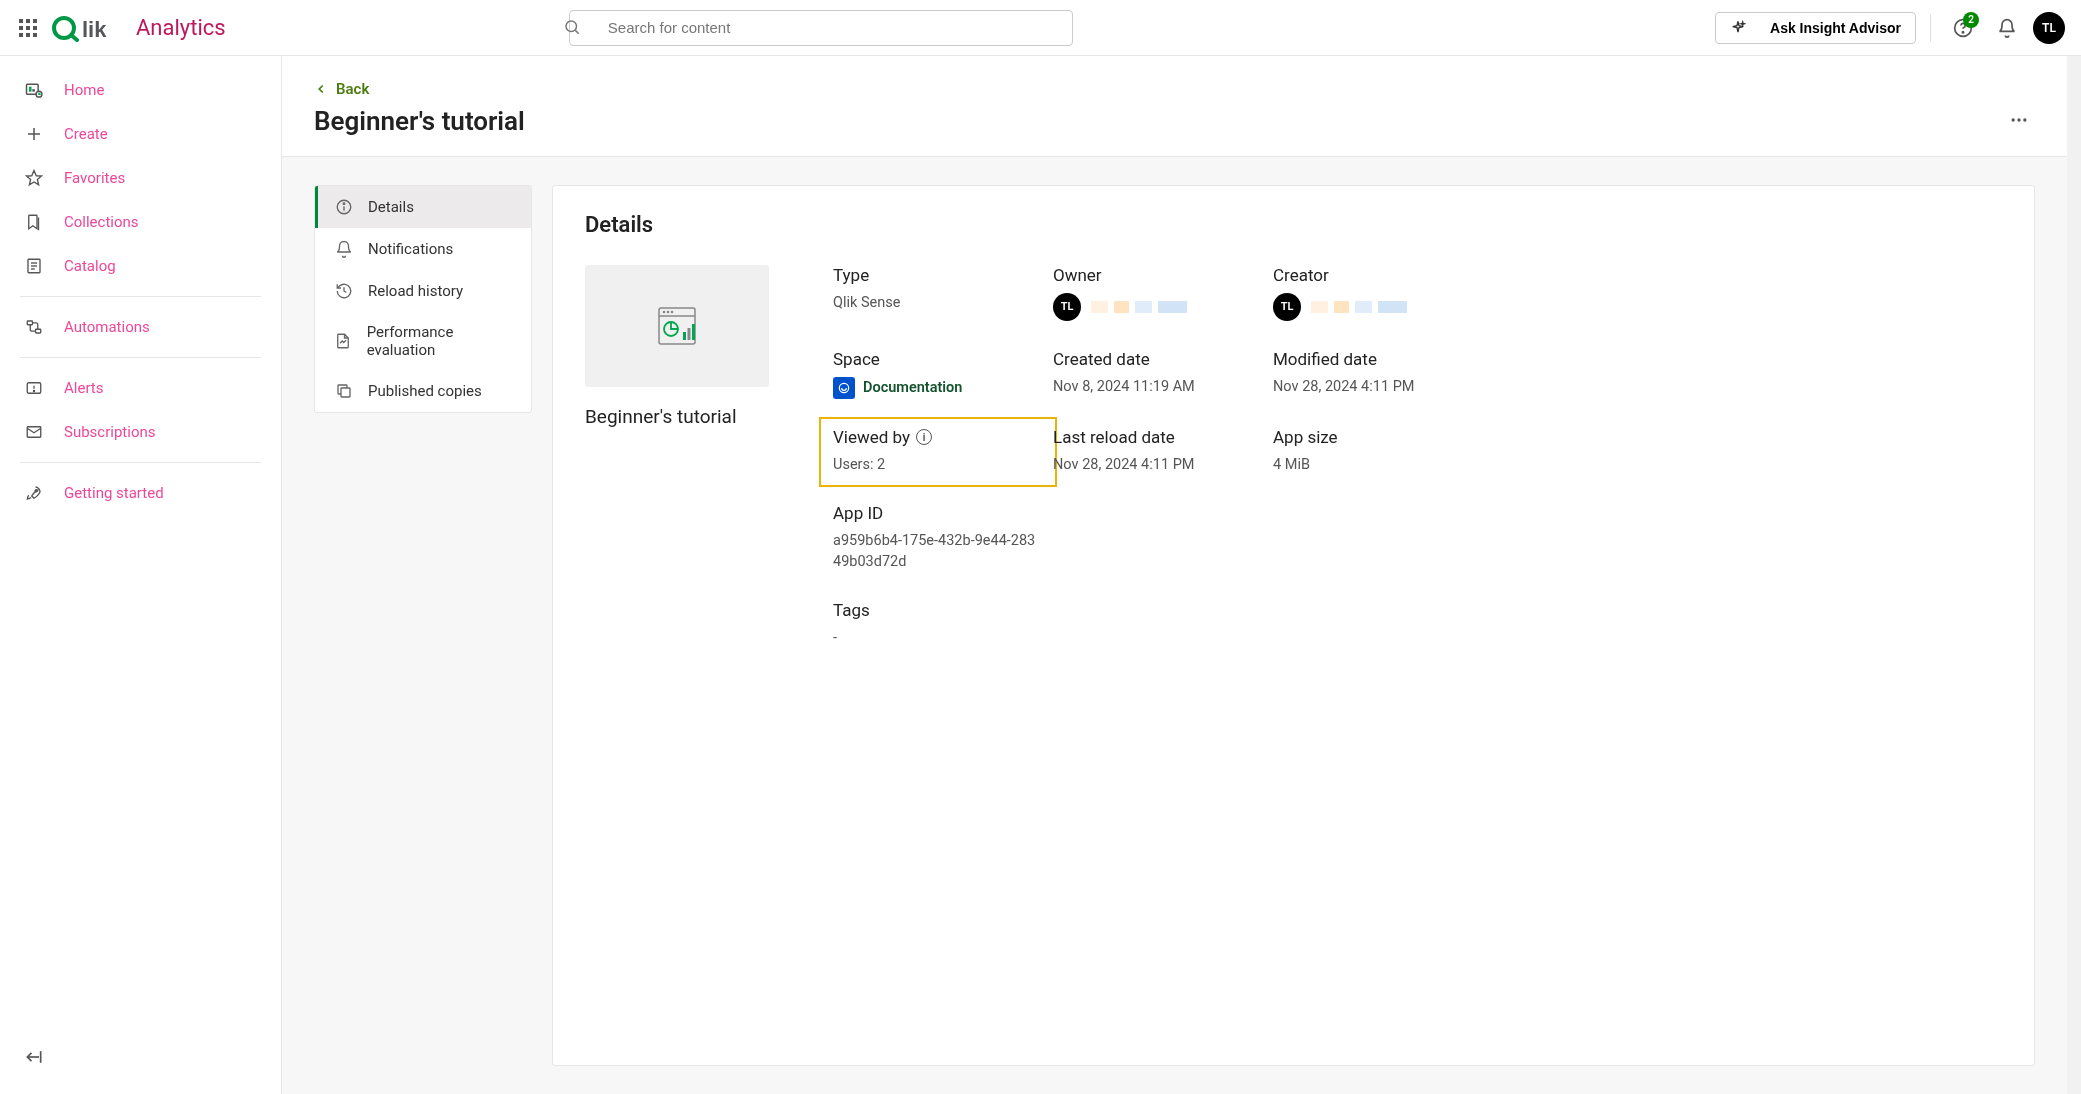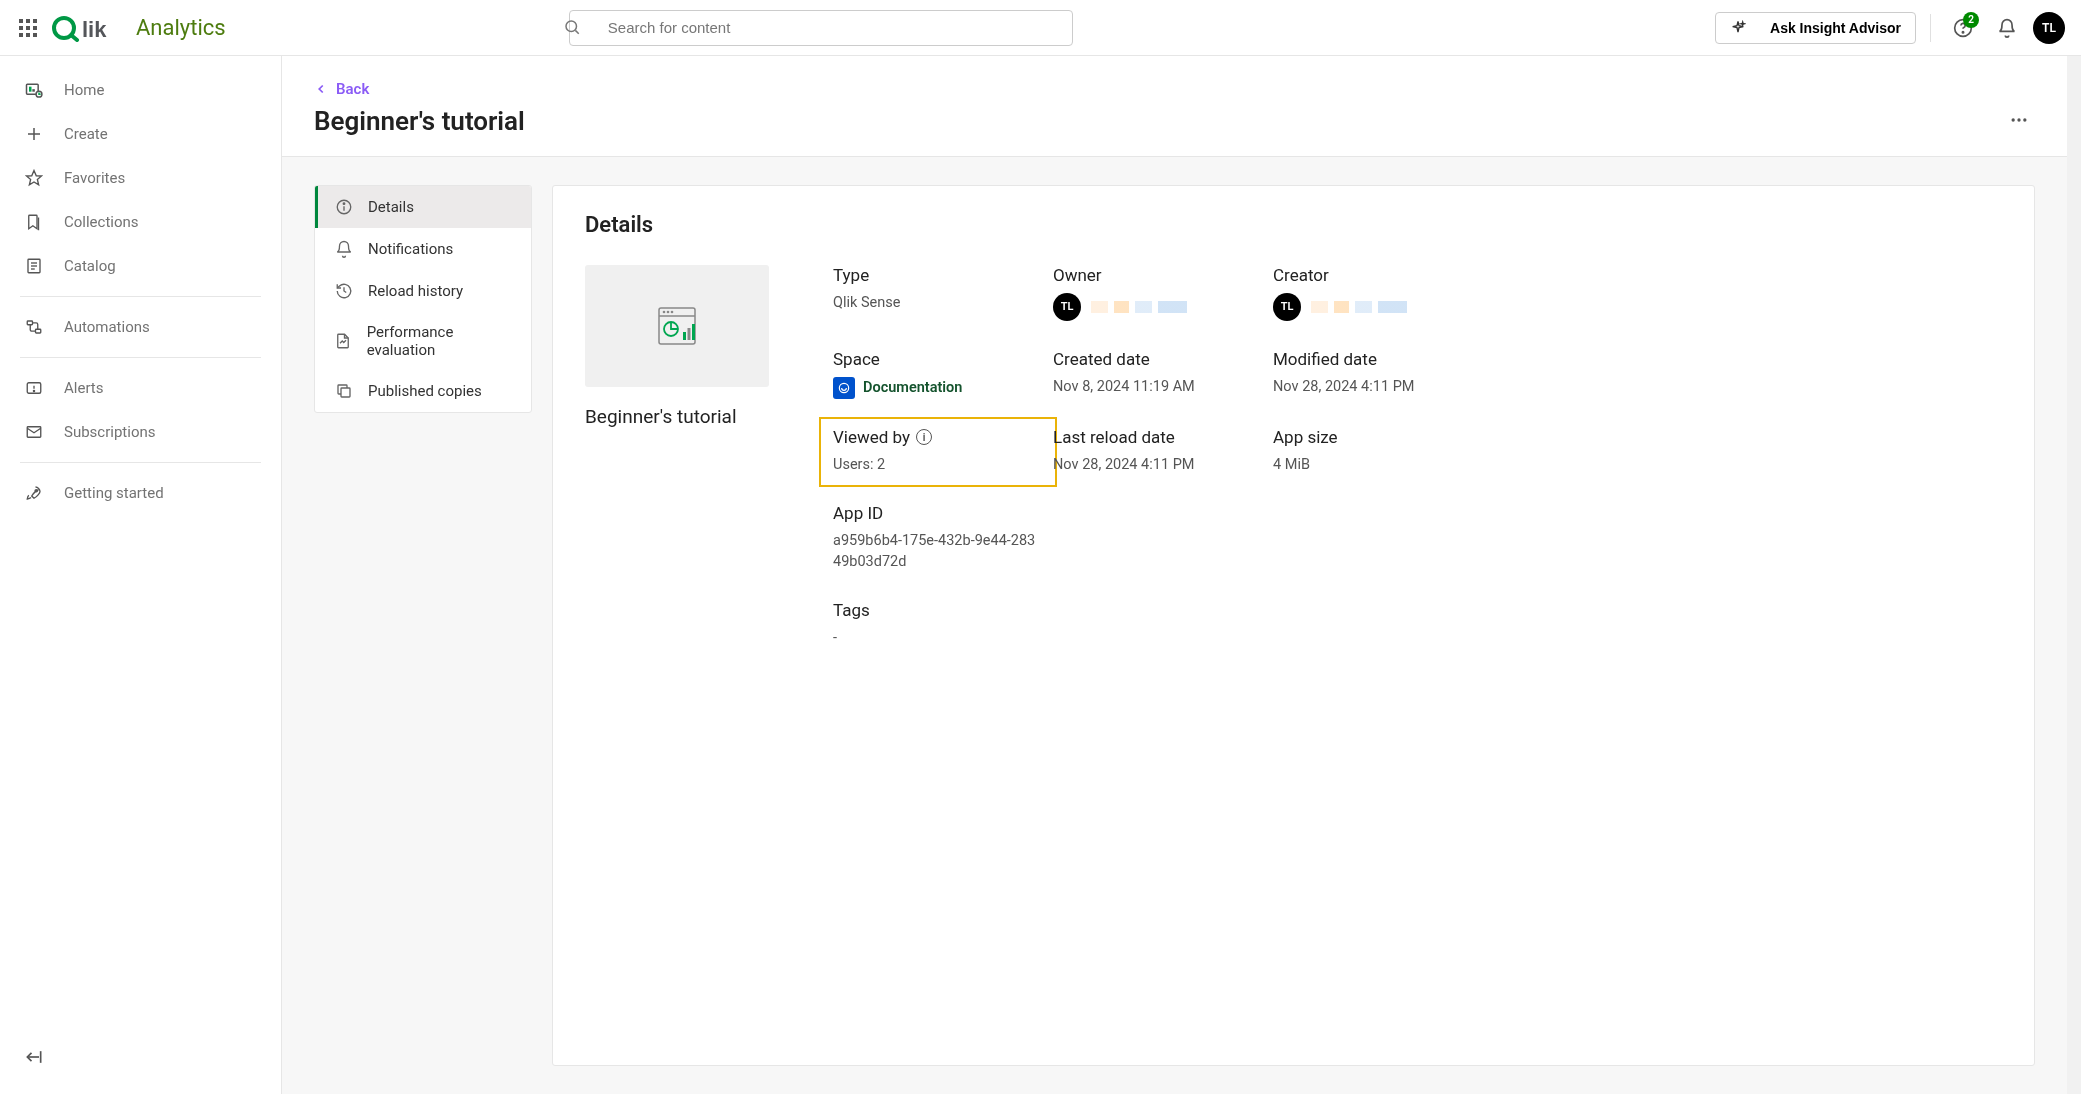--- a/index.html
+++ b/index.html
@@ -30,21 +30,21 @@
     justify-content: center;
     cursor: pointer;
   }
   .grid-btn span { background: #555; width: 4px; height: 4px; }
   .logo {
     display: flex; align-items: center; gap: 6px;
   }
   .logo-text {
     font-size: 22px;
     font-weight: 400;
-    color: #4d7c0f;
+    color: #be185d;
     margin-left: 8px;
   }
   .searchbox {
     flex: 0 0 520px;
     margin-left: auto;
     margin-right: auto;
     position: relative;
     padding-left: 16px;
   }
   .searchbox input {
@@ -117,21 +117,21 @@
     border-right: 1px solid #e6e6e6;
     padding: 12px 0;
     display: flex;
     flex-direction: column;
     overflow-y: auto;
   }
   .nav-item {
     display: flex; align-items: center; gap: 20px;
     padding: 12px 24px;
     font-size: 15px;
-    color: #737373;
+    color: #ec4899;
     cursor: pointer;
   }
   .nav-icon {
     width: 20px; height: 20px;
     display: flex; align-items: center; justify-content: center;
     color: #555;
   }
   .nav-sep {
     height: 1px; background: #e6e6e6;
     margin: 8px 20px;
@@ -155,21 +155,21 @@
     border-bottom: 1px solid #e6e6e6;
     display: flex;
     flex-direction: column;
     gap: 4px;
     background: #fff;
     position: relative;
   }
   .back-link {
     display: flex; align-items: center; gap: 8px;
     font-size: 15px; font-weight: 600;
-    color: #8b5cf6;
+    color: #4d7c0f;
     cursor: pointer;
     width: fit-content;
   }
   .page-title {
     font-size: 26px;
     font-weight: 600;
     color: #222;
     margin-top: 4px;
   }
   .more-btn {

